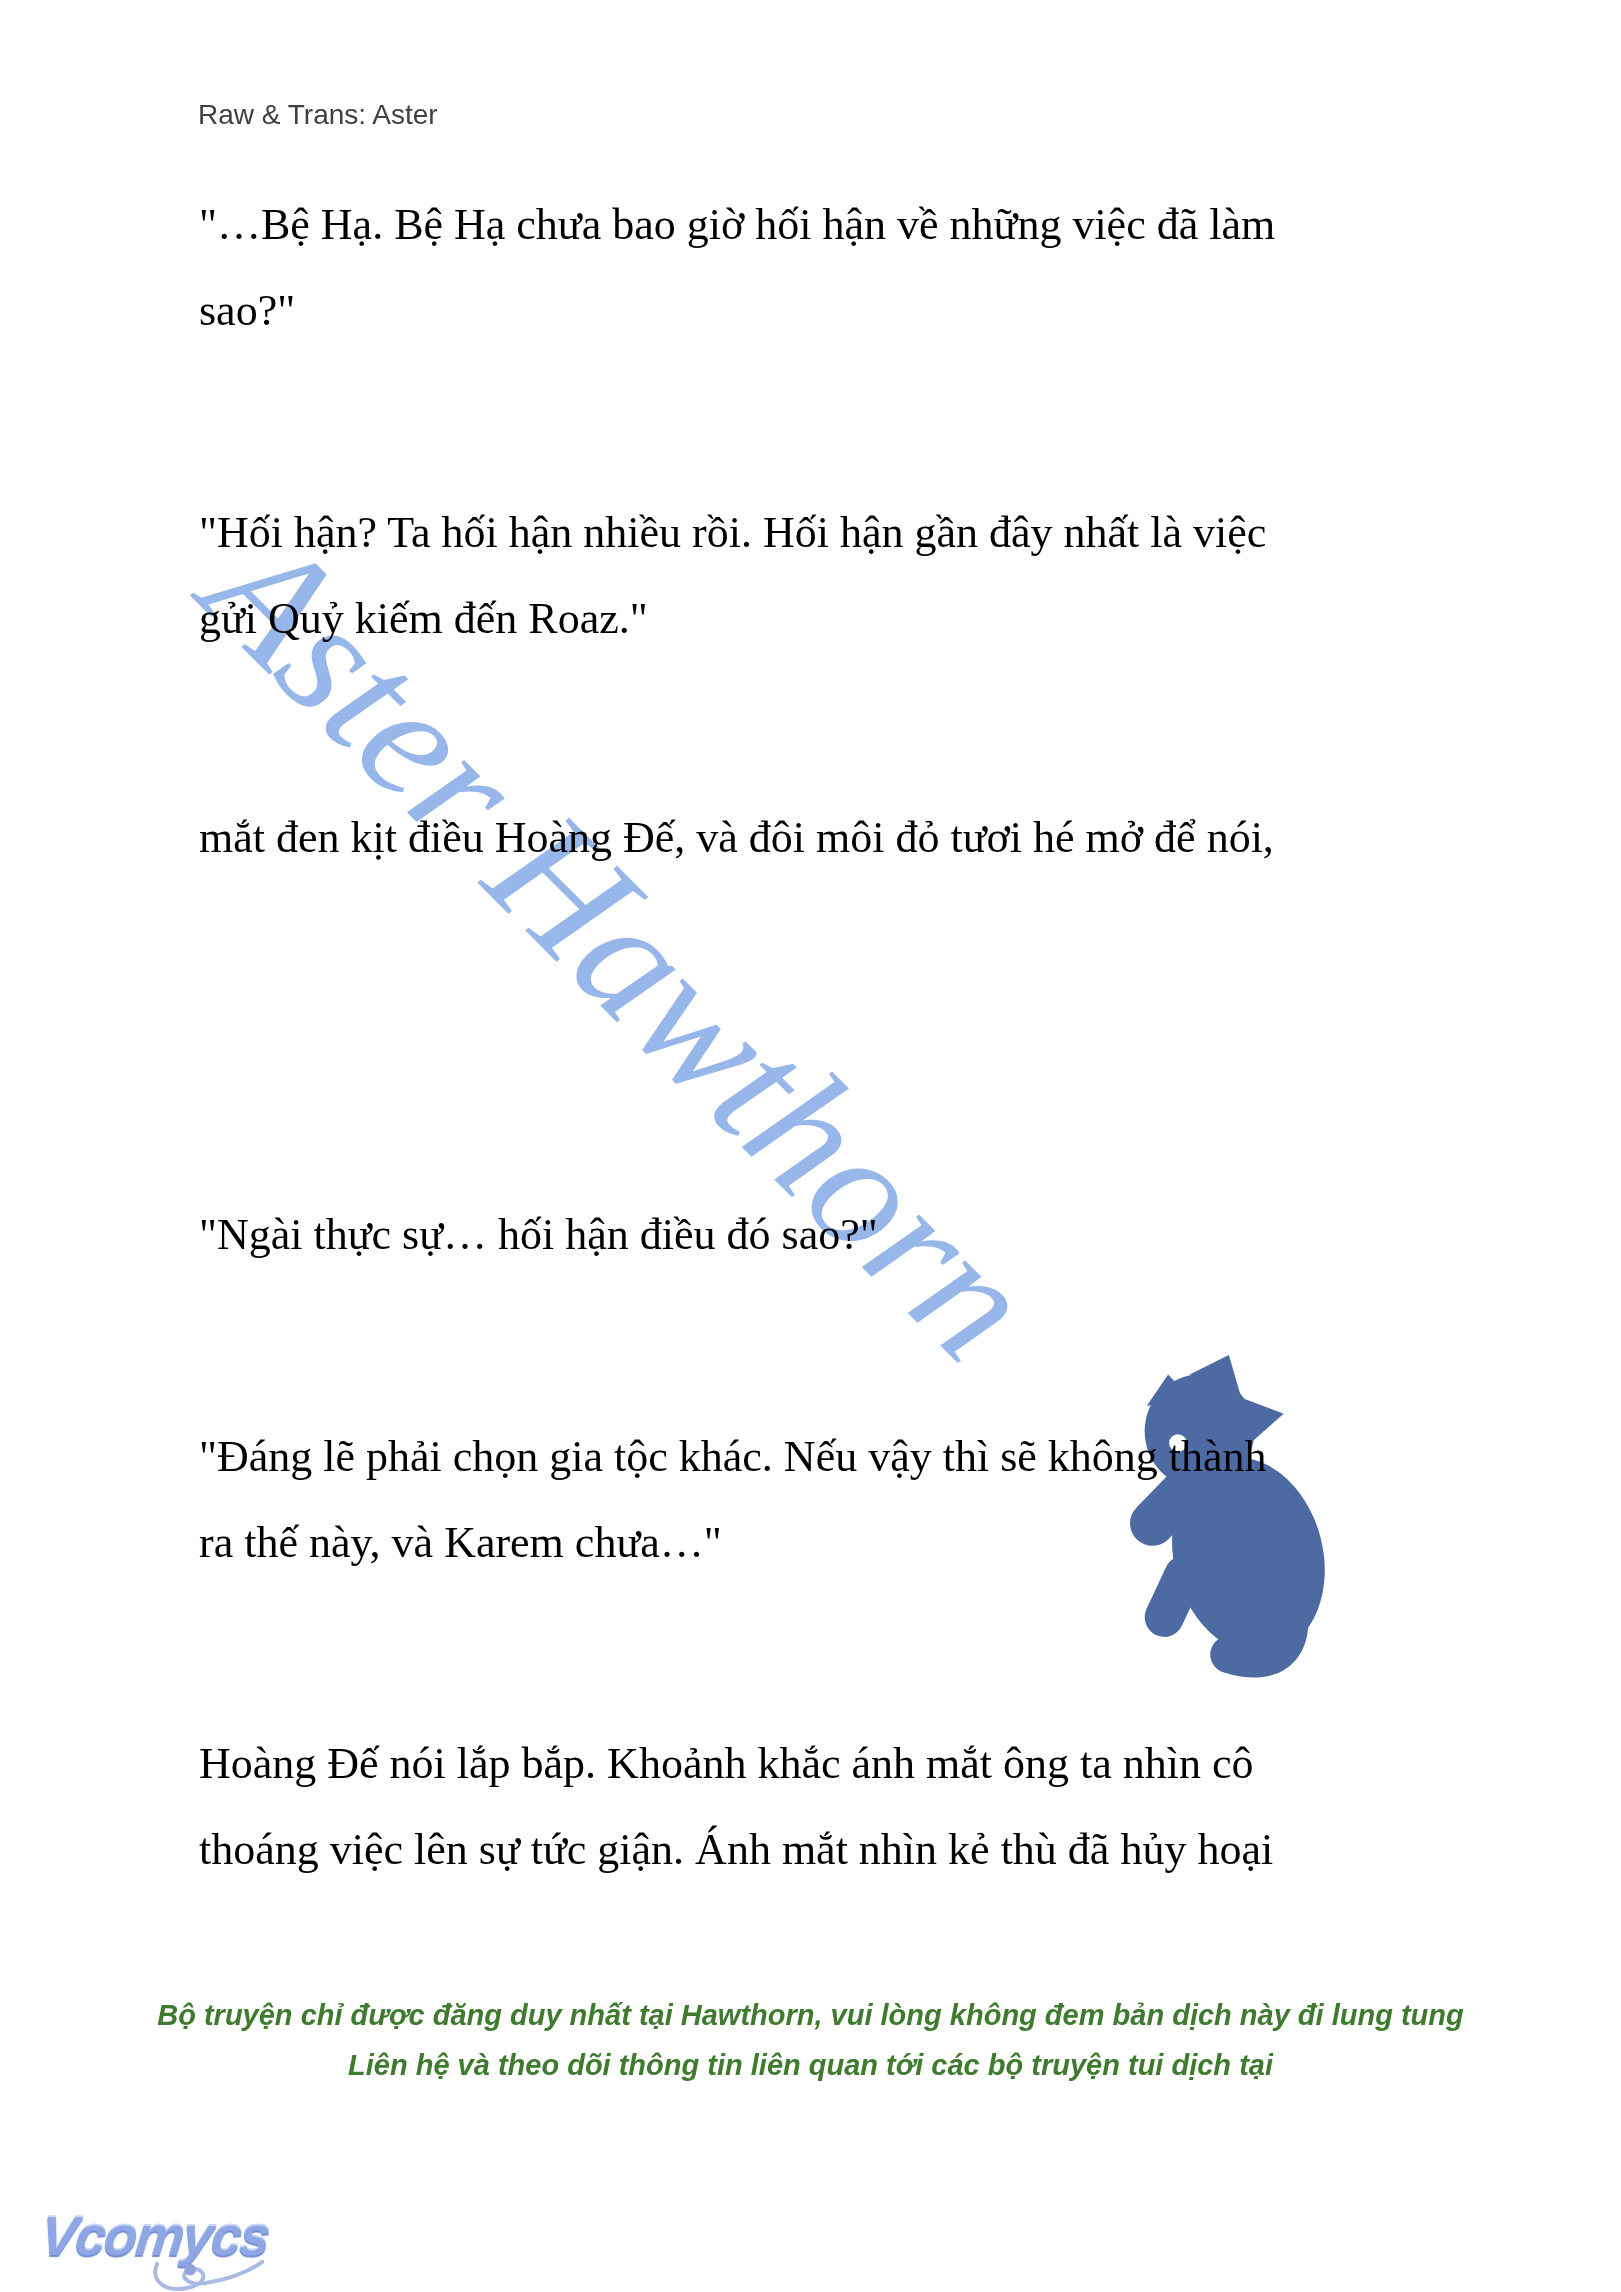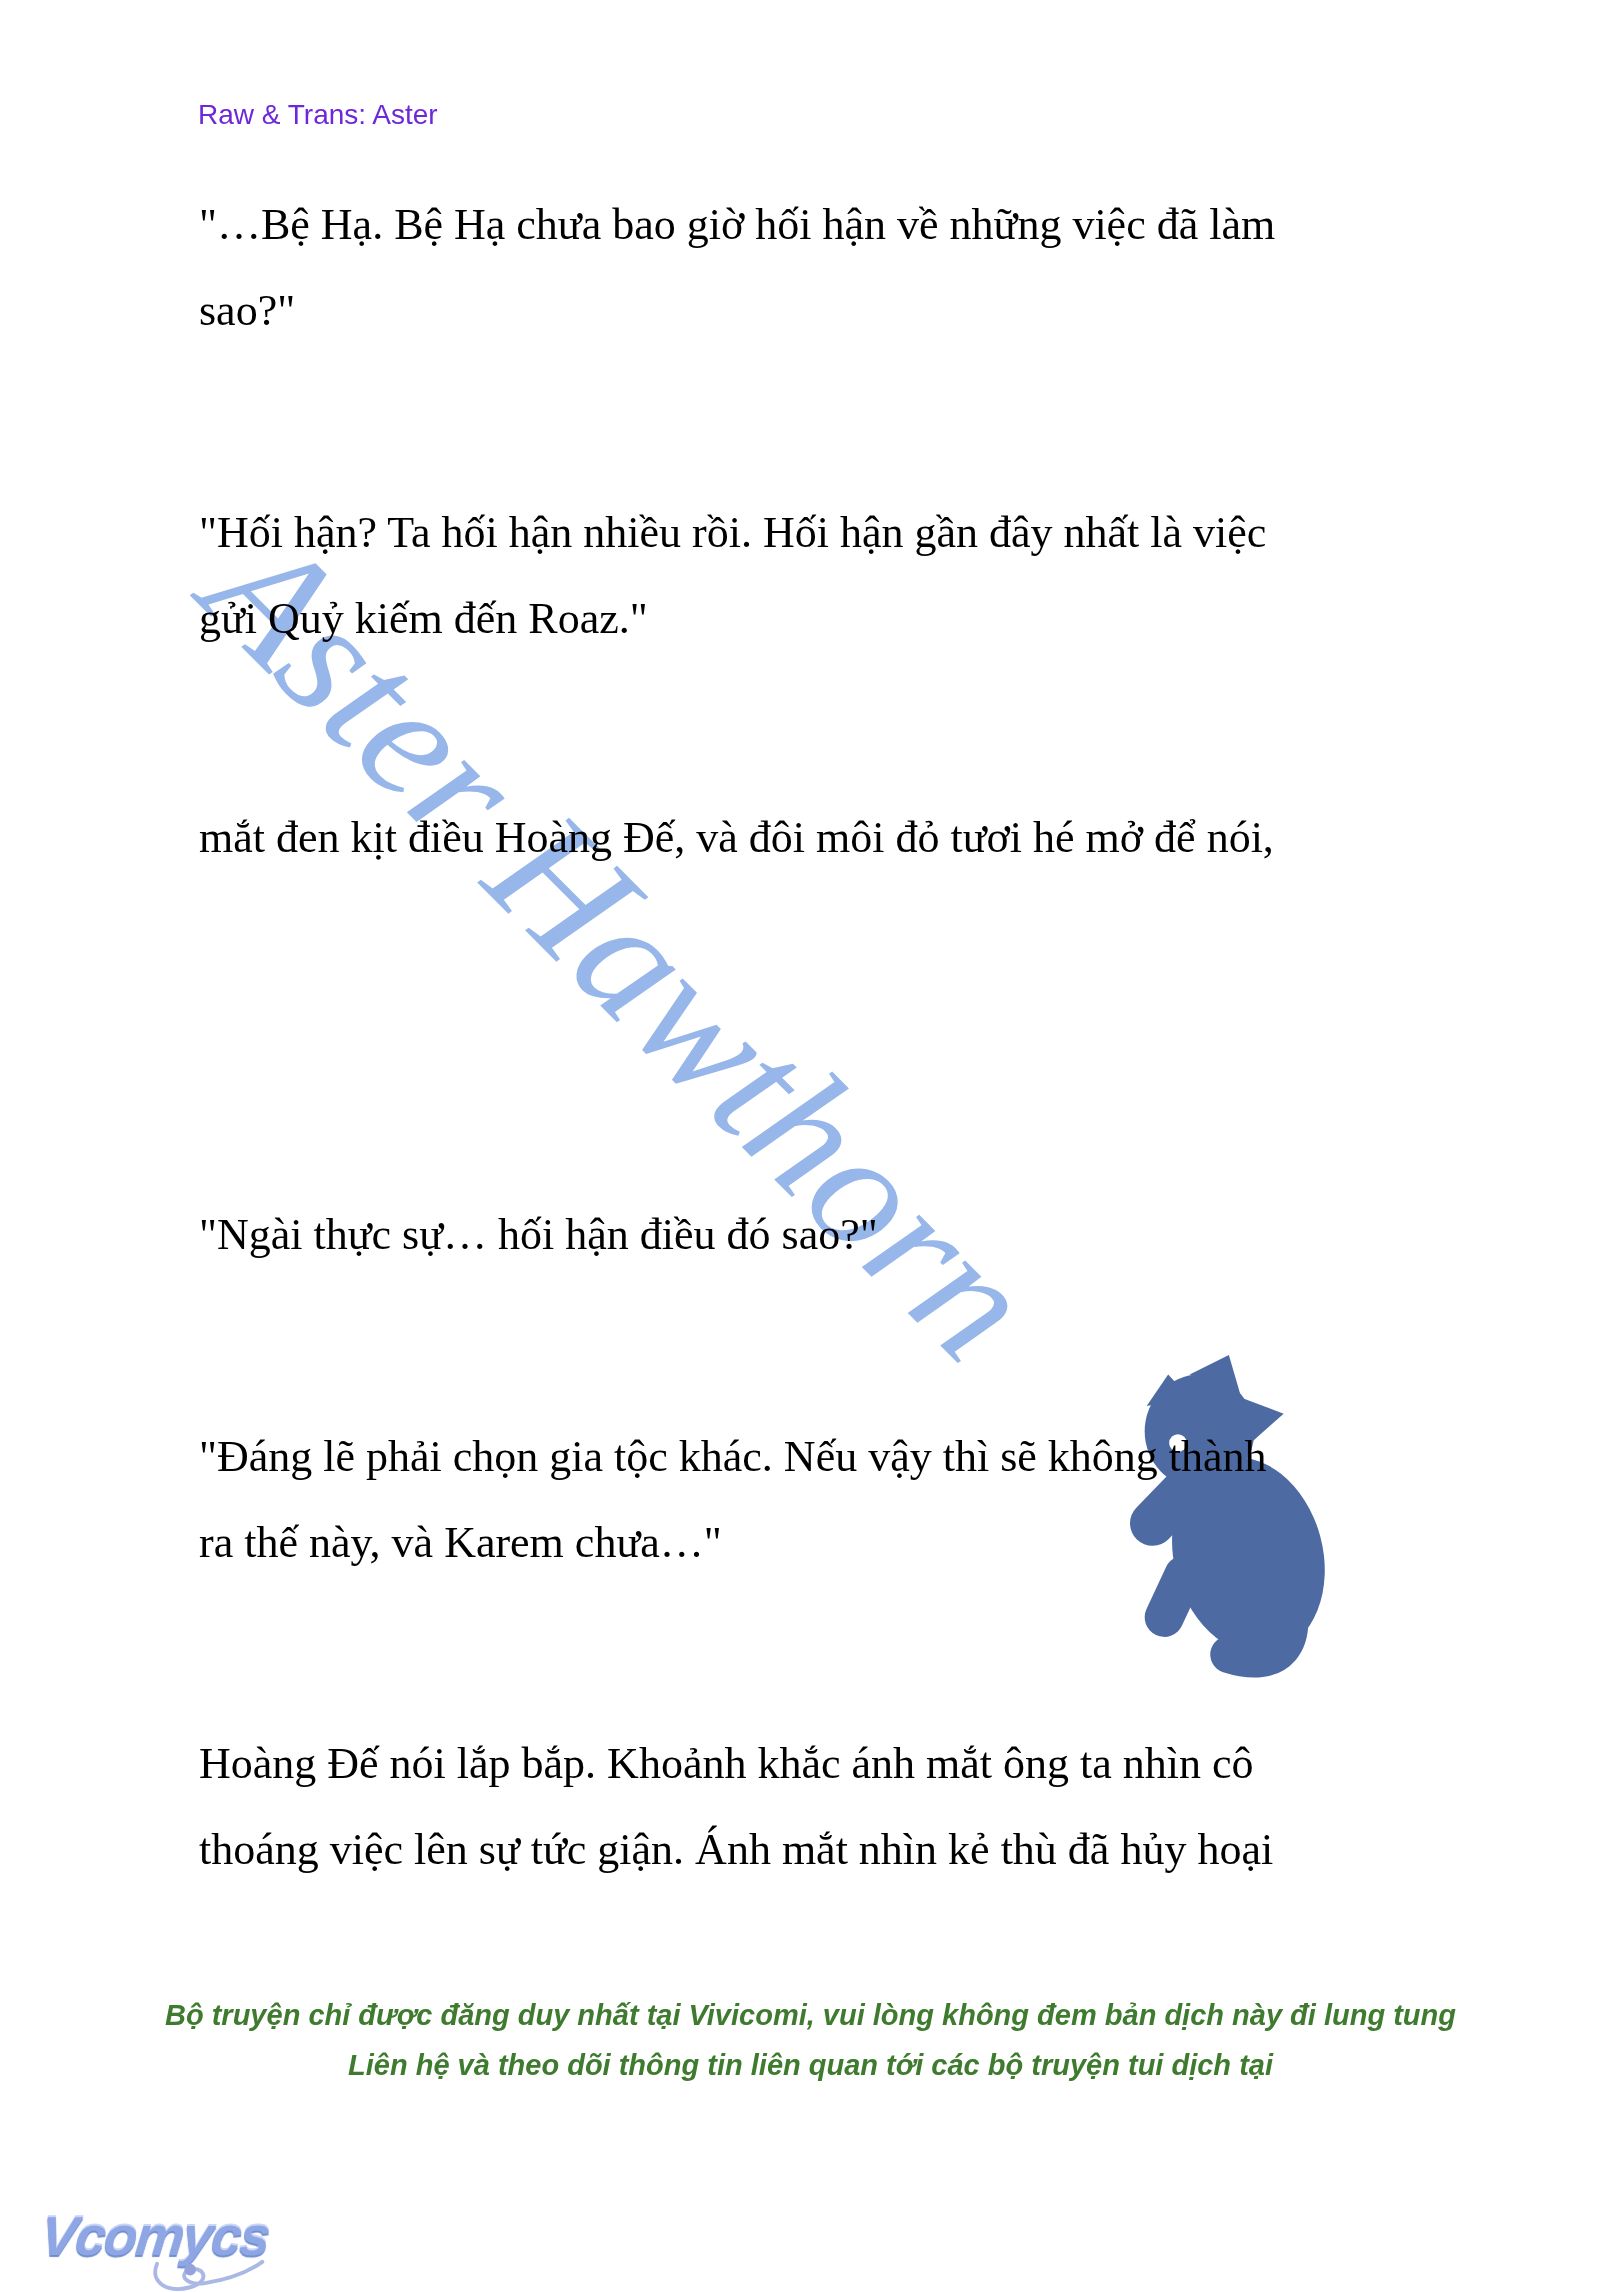--- a/index.html
+++ b/index.html
@@ -9,21 +9,21 @@
     width:1621px;height:2293px;
     background:#ffffff;
     overflow:hidden;
     font-family:"Liberation Serif", serif;
     color:#000;
   }
   
   .header-credit{
     position:absolute;left:198px;top:98px;
     font-family:"Liberation Sans", sans-serif;
-    font-size:28px;line-height:33px;color:#6d28d9;
+    font-size:28px;line-height:33px;color:#404040;
     white-space:nowrap;
   }
   
   .watermark{
     position:absolute;left:296px;top:502px;
     font-family:"Liberation Serif", serif;
     font-style:italic;
     font-size:169px;line-height:169px;
     color:#8fb0e8;opacity:.92;
     white-space:nowrap;
@@ -125,21 +125,21 @@
     <div>"Đáng lẽ phải chọn gia tộc khác. Nếu vậy thì sẽ không thành</div>
     <div>ra thế này, và Karem chưa…"</div>
   </div>
 
   <div class="para para-6">
     <div>Hoàng Đế nói lắp bắp. Khoảnh khắc ánh mắt ông ta nhìn cô</div>
     <div>thoáng việc lên sự tức giận. Ánh mắt nhìn kẻ thù đã hủy hoại</div>
   </div>
 
   <div class="footer-note">
-    <div>Bộ truyện chỉ được đăng duy nhất tại Vivicomi, vui lòng không đem bản dịch này đi lung tung</div>
+    <div>Bộ truyện chỉ được đăng duy nhất tại Hawthorn, vui lòng không đem bản dịch này đi lung tung</div>
     <div>Liên hệ và theo dõi thông tin liên quan tới các bộ truyện tui dịch tại</div>
   </div>
 
   <div class="logo">
     <span class="logo-text">Vcomycs</span>
     <svg class="logo-flourish" width="137" height="39" viewBox="0 0 140 40" xmlns="http://www.w3.org/2000/svg" aria-hidden="true">
       <path d="M 10 6 C 2 26, 22 36, 44 30 C 66 24, 58 8, 44 12 C 32 16, 38 28, 58 26 C 84 22, 104 14, 118 4" fill="none" stroke="#aab8e6" stroke-width="4" stroke-linecap="round"></path>
       <circle cx="44" cy="12" r="6" fill="#93a4dc"></circle>
     </svg>
   </div>

